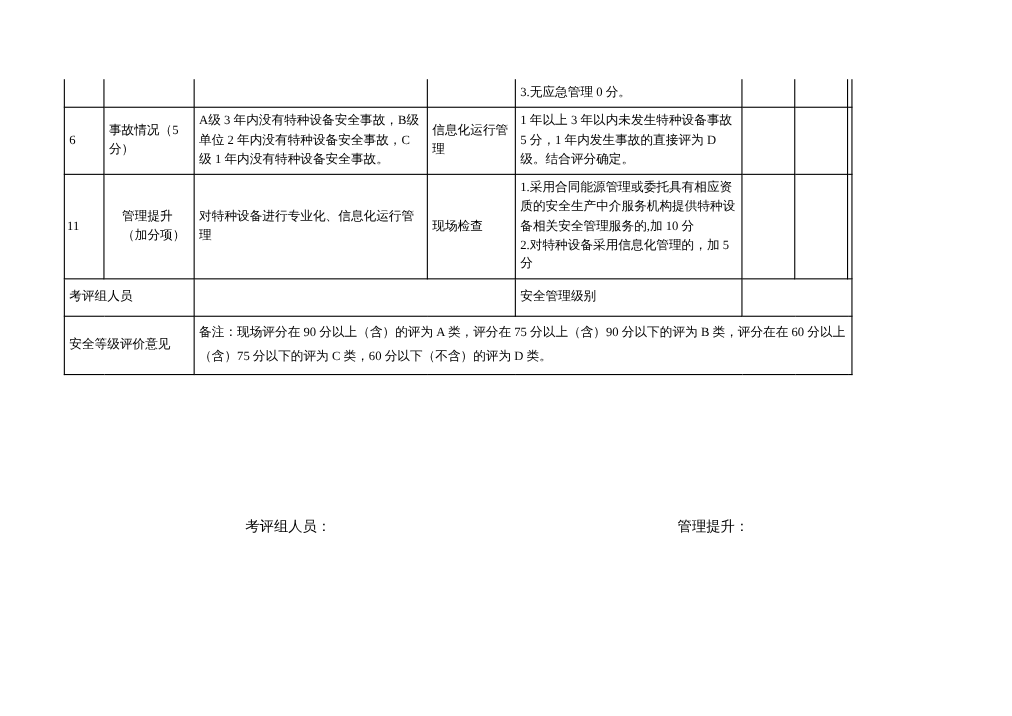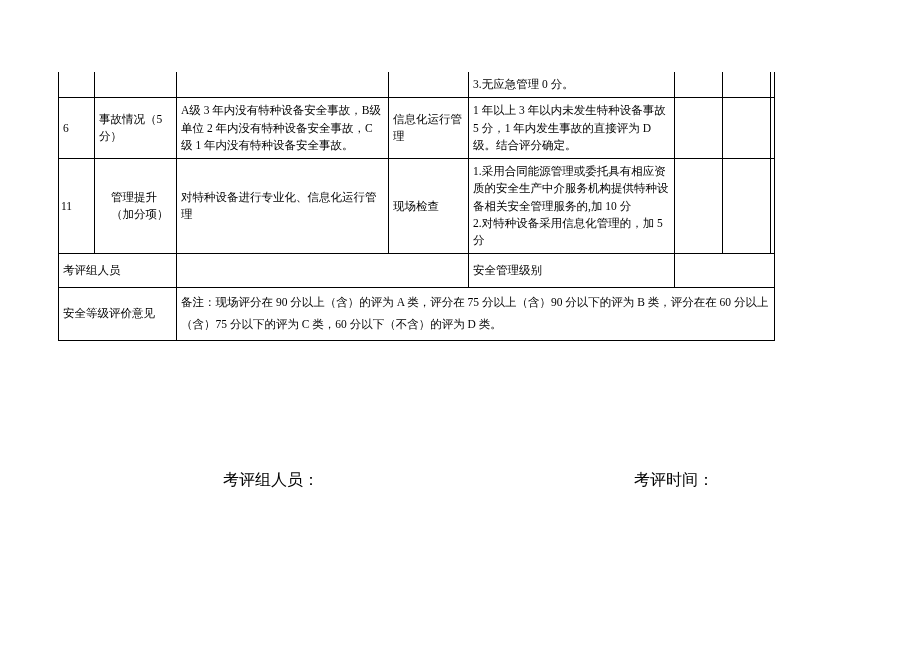--- a/index.html
+++ b/index.html
@@ -41,21 +41,21 @@
     .c8 { width: auto; }
     .note-row td {
       line-height: 1.9;
       font-family: Liberation Serif, serif;
     }
     .footer {
       position: absolute;
       left: 58px;
       top: 470px;
       width: 808px;
-      font-size: 16px;
+      font-size: 13px;
       text-align: right;
     }
     .footer-row {
       display: flex;
     }
     .footer-label-1 { margin-left: 165px; }
     .footer-label-2 { margin-left: 315px; }
   </style>
 </head>
 <body>
@@ -119,15 +119,15 @@
       <td colspan="2">安全等级评价意见</td>
       <td colspan="6">备注：现场评分在 90 分以上（含）的评为 A 类，评分在 75 分以上（含）90 分以下的评为 B 类，评分在在 60 分以上（含）75 分以下的评为 C 类，60 分以下（不含）的评为 D 类。</td>
     </tr>
   </tbody>
 </table>
 </div>
 
 <div class="footer">
   <div class="footer-row">
     <span class="footer-label-1">考评组人员：</span>
-    <span class="footer-label-2">考评时间：</span>
+    <span class="footer-label-2">管理提升：</span>
   </div>
 </div>
 
 </body></html>

